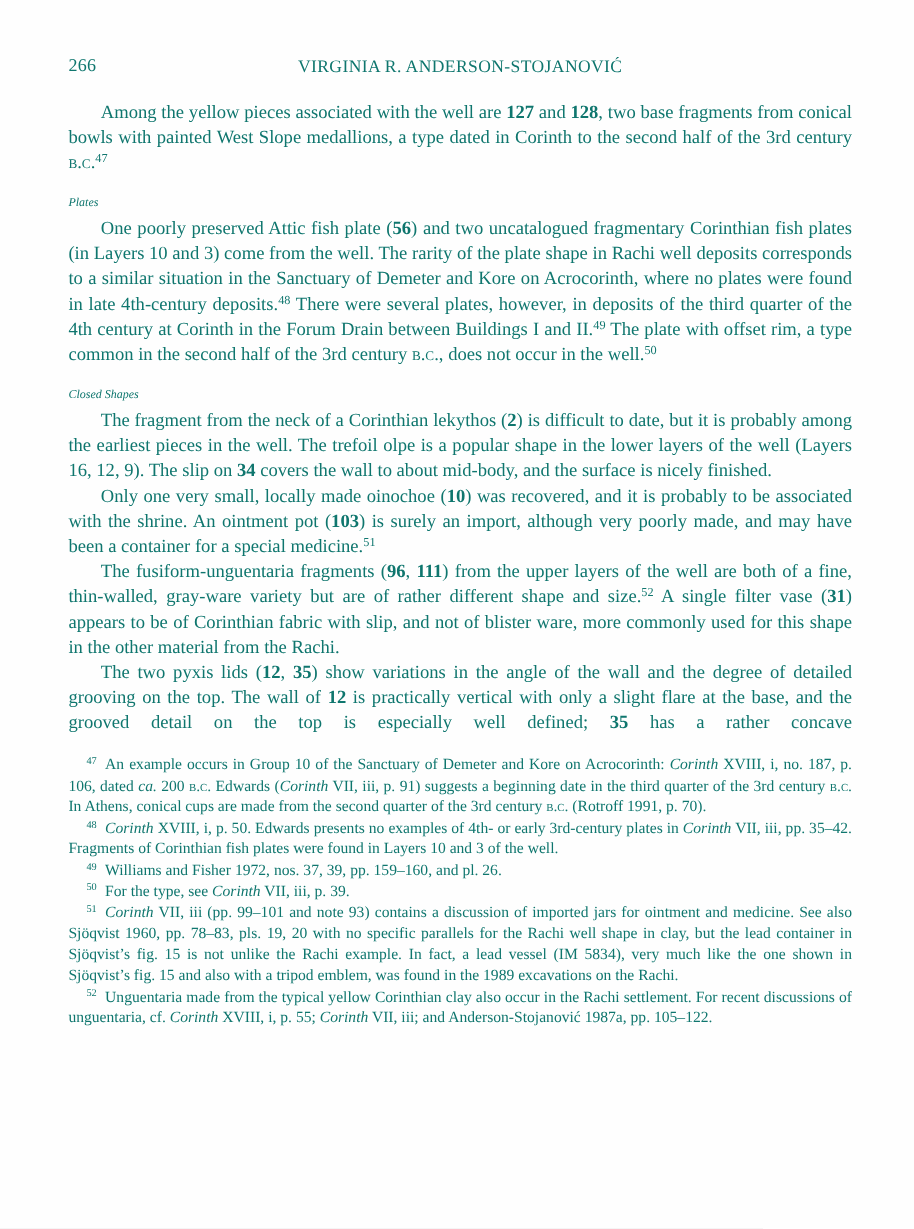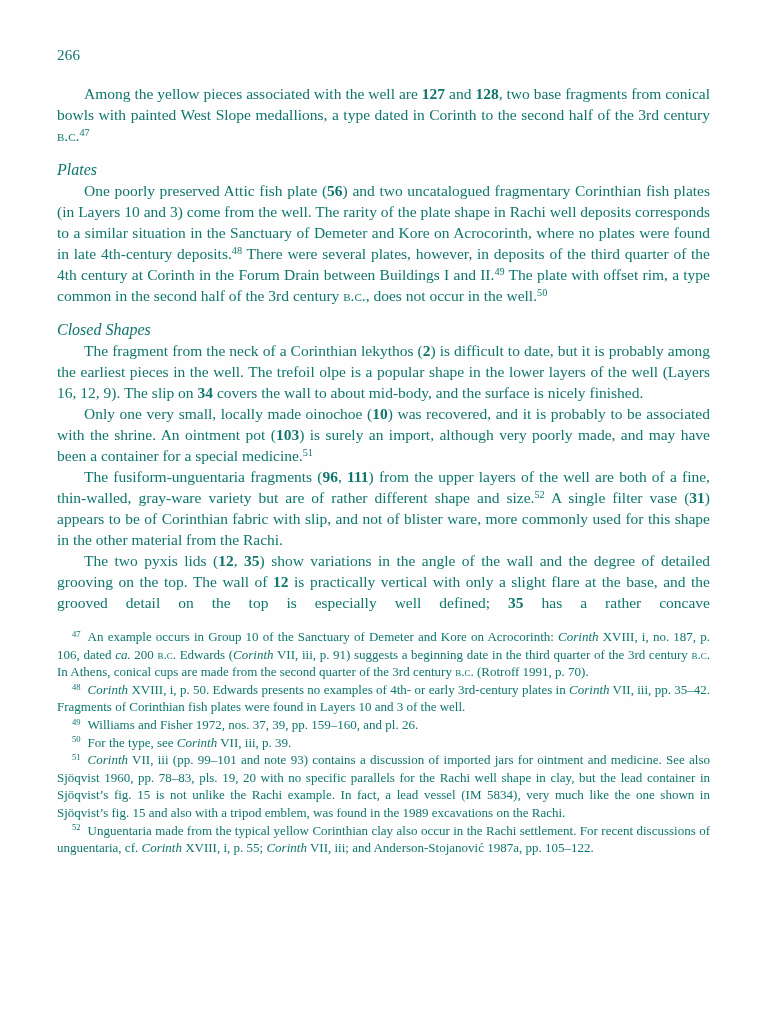--- a/index.html
+++ b/index.html
@@ -51,21 +51,21 @@
   }
   .page-body p {
     margin: 0;
     text-indent: 27px;
   }
   .page-body p.cont {
     text-align-last: justify;
   }
   .page-body h3 {
     margin: 13px 0 0 0;
-    font-size: 16px;
+    font-size: 10px;
     line-height: 21px;
     font-style: italic;
     font-weight: normal;
     text-indent: 0;
   }
   
   .footnotes {
     margin-top: 15px;
     font-size: 13px;
     line-height: 17.6px;
@@ -86,20 +86,21 @@
     line-height: 0;
   }
   .fn-num { margin-right: 7px; }
 </style>
 </head>
 <body>
 
 <div class="page">
   <header class="page-header">
     <span class="page-number">266</span>
+    <span class="running-head">VIRGINIA R. ANDERSON-STOJANOVIĆ</span>
   </header>
 
   <main class="page-body" id="page-body">
       <p><span>Among the yellow pieces associated with the well are </span><span class="b">127</span><span> and </span><span class="b">128</span><span>, two base fragments from conical bowls with painted West Slope medallions, a type dated in Corinth to the second half of the 3rd century </span><span class="sc">b.c.</span><span class="sup">47</span></p>
       <h3><span>Plates</span></h3>
       <p><span>One poorly preserved Attic fish plate (</span><span class="b">56</span><span>) and two uncatalogued fragmentary Corinthian fish plates (in Layers 10 and 3) come from the well. The rarity of the plate shape in Rachi well deposits corresponds to a similar situation in the Sanctuary of Demeter and Kore on Acrocorinth, where no plates were found in late 4th-century deposits.</span><span class="sup">48</span><span> There were several plates, however, in deposits of the third quarter of the 4th century at Corinth in the Forum Drain between Buildings I and II.</span><span class="sup">49</span><span> The plate with offset rim, a type common in the second half of the 3rd century </span><span class="sc">b.c.</span><span>, does not occur in the well.</span><span class="sup">50</span></p>
       <h3><span>Closed Shapes</span></h3>
       <p><span>The fragment from the neck of a Corinthian lekythos (</span><span class="b">2</span><span>) is difficult to date, but it is probably among the earliest pieces in the well. The trefoil olpe is a popular shape in the lower layers of the well (Layers 16, 12, 9). The slip on </span><span class="b">34</span><span> covers the wall to about mid-body, and the surface is nicely finished.</span></p>
       <p><span>Only one very small, locally made oinochoe (</span><span class="b">10</span><span>) was recovered, and it is probably to be associated with the shrine. An ointment pot (</span><span class="b">103</span><span>) is surely an import, although very poorly made, and may have been a container for a special medicine.</span><span class="sup">51</span></p>
       <p><span>The fusiform-unguentaria fragments (</span><span class="b">96</span><span>, </span><span class="b">111</span><span>) from the upper layers of the well are both of a fine, thin-walled, gray-ware variety but are of rather different shape and size.</span><span class="sup">52</span><span> A single filter vase (</span><span class="b">31</span><span>) appears to be of Corinthian fabric with slip, and not of blister ware, more commonly used for this shape in the other material from the Rachi.</span></p>

